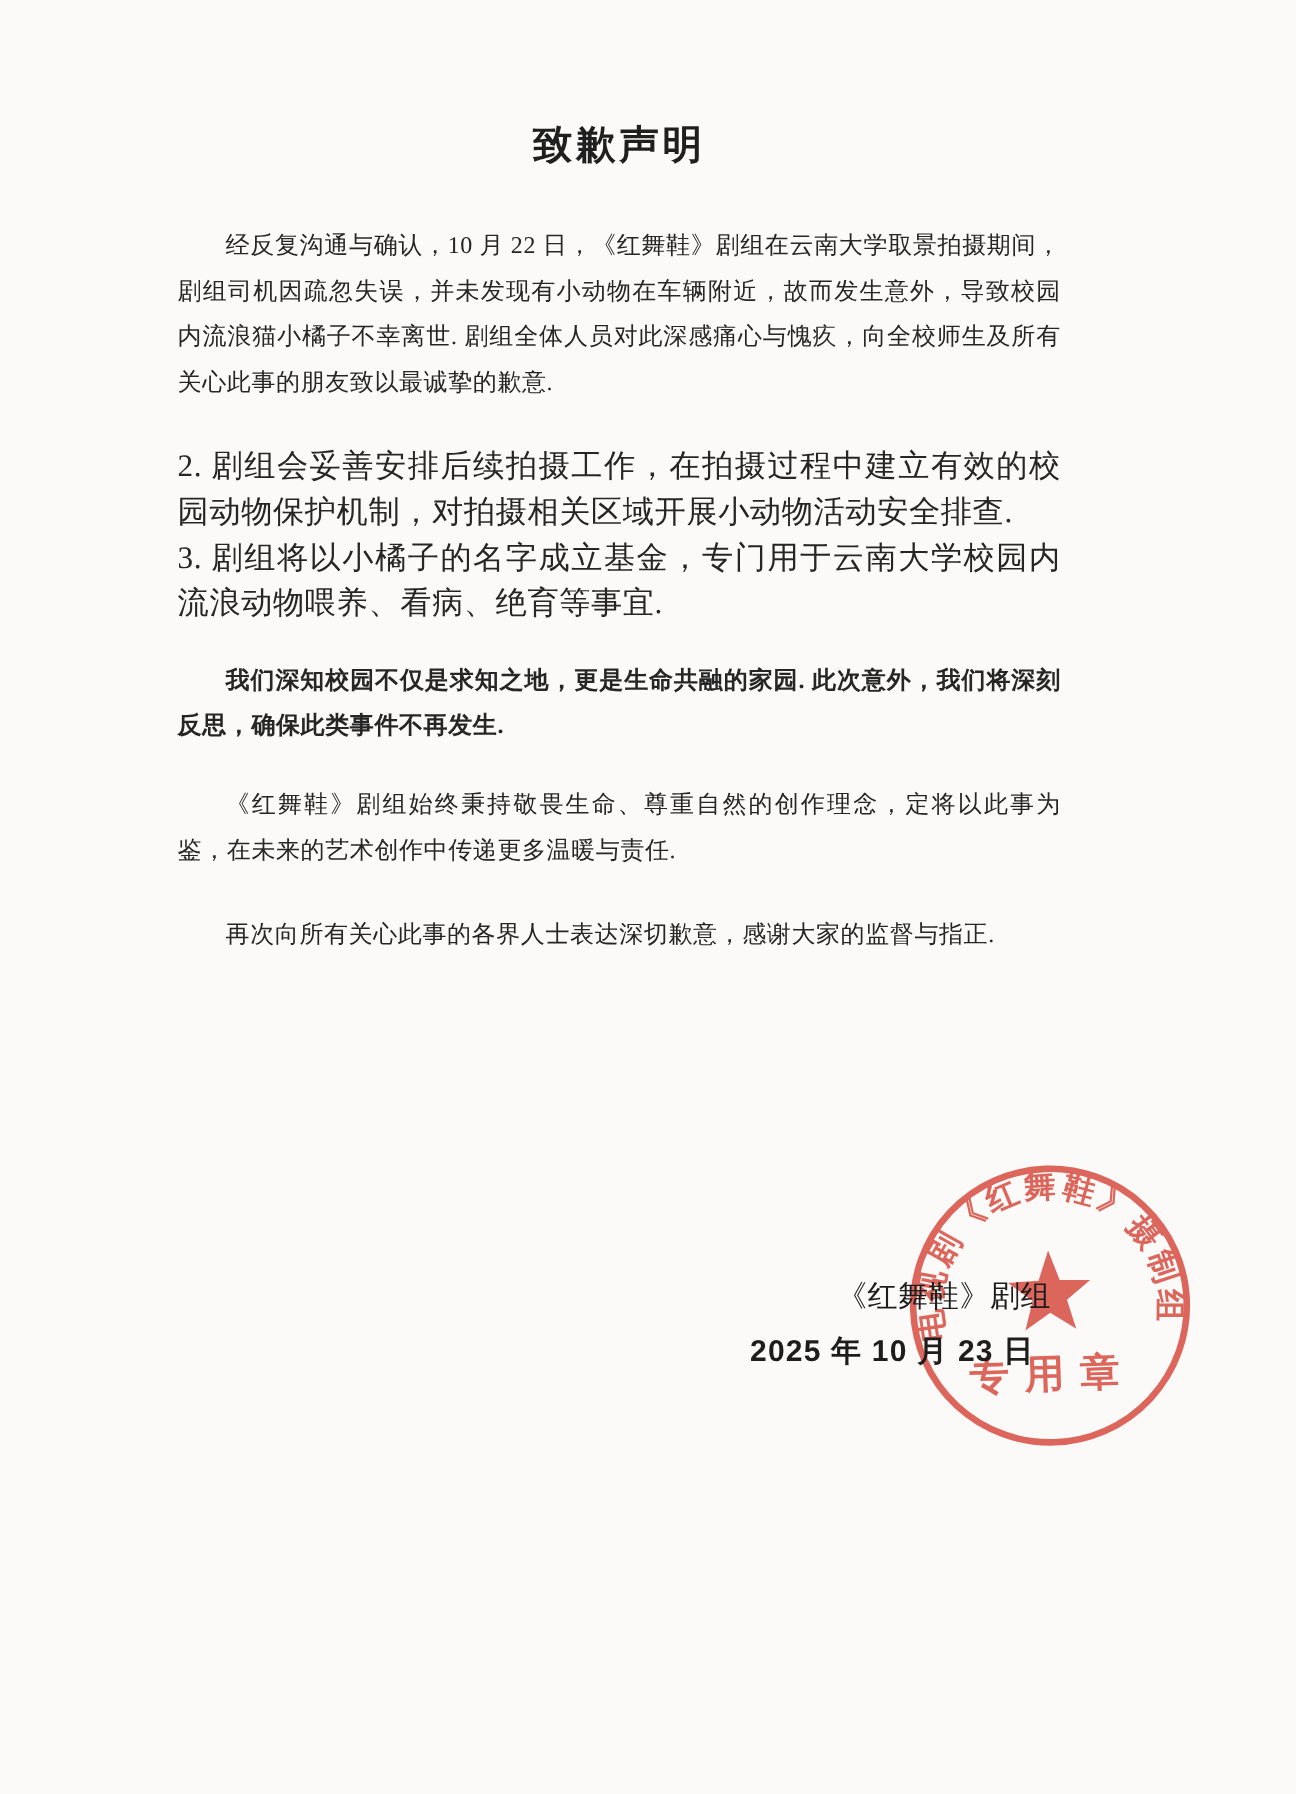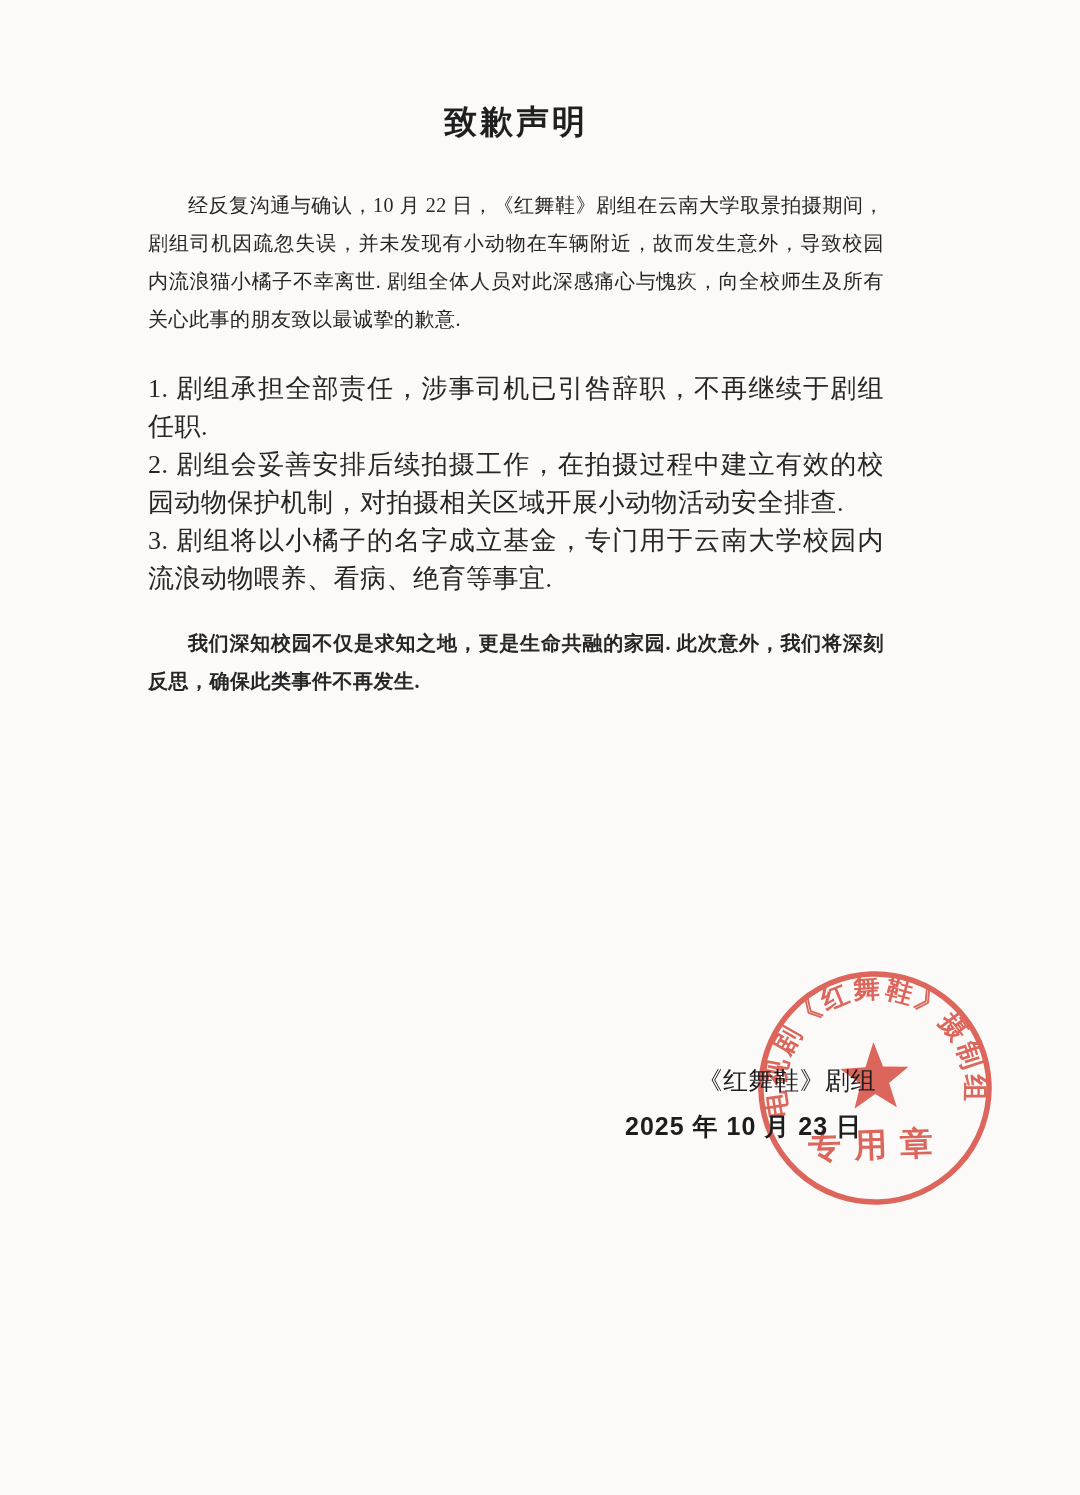--- a/index.html
+++ b/index.html
@@ -95,28 +95,29 @@
 <body>
 
 <div class="page">
 
   <h1 class="doc-title">致歉声明</h1>
 
   <p class="para first">经反复沟通与确认，10 月 22 日，《红舞鞋》剧组在云南大学取景拍摄期间，剧组司机因疏忽失误，并未发现有小动物在车辆附近，故而发生意外，导致校园内流浪猫小橘子不幸离世. 剧组全体人员对此深感痛心与愧疚，向全校师生及所有关心此事的朋友致以最诚挚的歉意.</p>
 
 
   <ul class="measures">
-    <li>1. 剧组承担全部责任，涉事司机已引咎辞职，不再继续于剧组任职.</li>
     <li>2. 剧组会妥善安排后续拍摄工作，在拍摄过程中建立有效的校园动物保护机制，对拍摄相关区域开展小动物活动安全排查.</li>
     <li>3. 剧组将以小橘子的名字成立基金，专门用于云南大学校园内流浪动物喂养、看病、绝育等事宜.</li>
   </ul>
 
   <p class="para after-list">我们深知校园不仅是求知之地，更是生命共融的家园. 此次意外，我们将深刻反思，确保此类事件不再发生.</p>
 
+  <p class="para">《红舞鞋》剧组始终秉持敬畏生命、尊重自然的创作理念，定将以此事为鉴，在未来的艺术创作中传递更多温暖与责任.</p>
 
+  <p class="para last">再次向所有关心此事的各界人士表达深切歉意，感谢大家的监督与指正.</p>
 
   <svg class="stamp" viewBox="0 0 244 244" aria-hidden="true">
     <defs>
       <path id="seal-arc" d="M 35.0 149.0 A 91 91 0 1 1 209.0 149.0" fill="none"></path>
     </defs>
     <circle cx="122" cy="122" r="114" fill="none" stroke="#dd5347" stroke-width="5.5"></circle>
     <polygon fill="#dd5347" points="122,76 113.2,100.9 87.8,101.9 107.7,117.6 100.8,142.1 122,128 143.2,142.1 136.3,117.6 156.2,101.9 130.8,100.9"></polygon>
     <text font-size="26.5" fill="#dd5347" letter-spacing="3.5">
       <textPath href="#seal-arc" startOffset="2">电视剧《红舞鞋》摄制组</textPath>
     </text>

